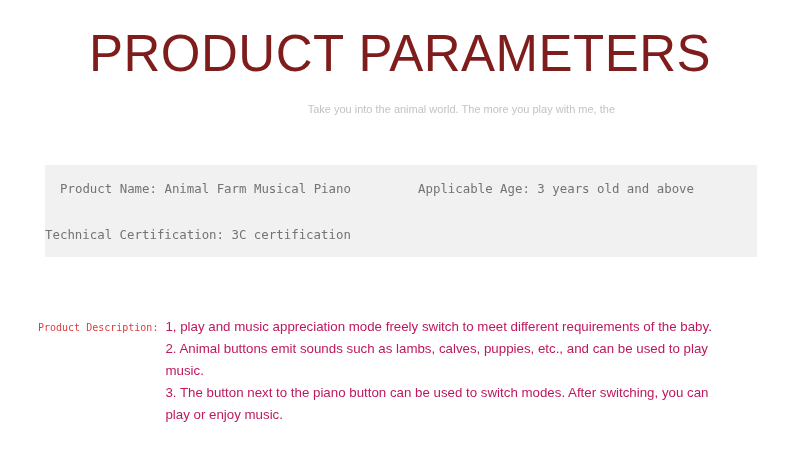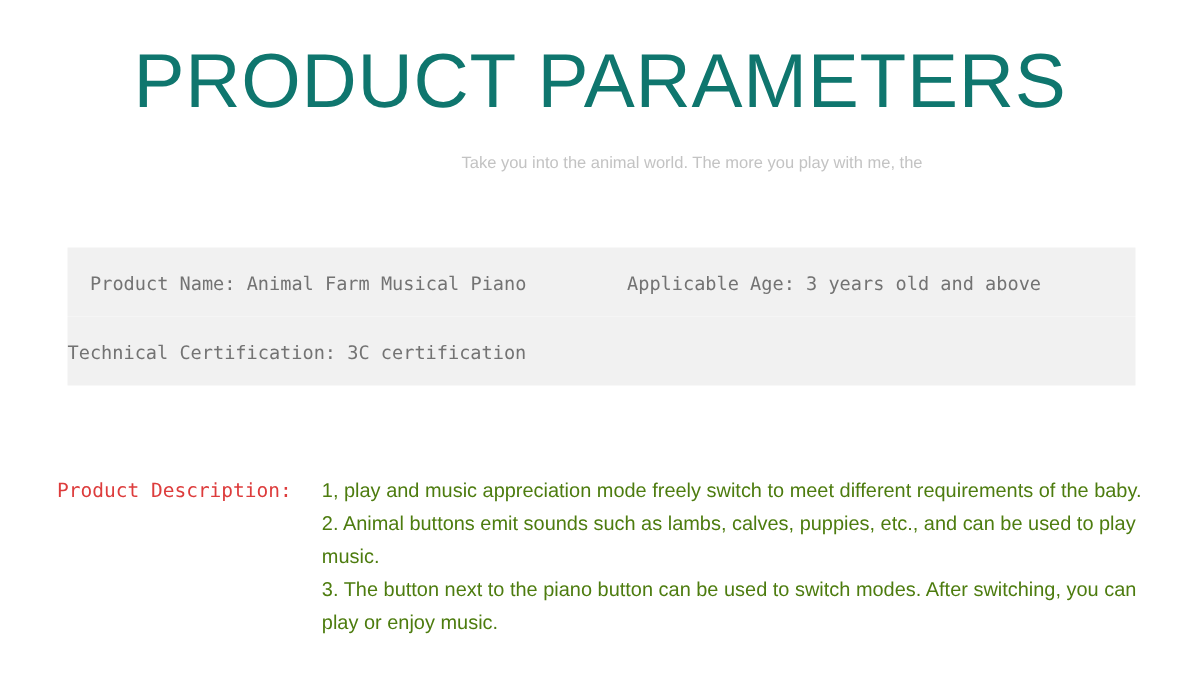--- a/index.html
+++ b/index.html
@@ -26,21 +26,21 @@
   .header {
     padding-top: 26px;
     text-align: center;
   }
   .page-title {
     font-family: "Liberation Sans", sans-serif;
     font-size: 51px;
     line-height: 56px;
     font-weight: 400;
     letter-spacing: 0.5px;
-    color: #0f766e;
+    color: #7f1d1d;
     margin: 0;
     white-space: nowrap;
   }
   .subtitle {
     margin: 14px auto 0 auto;
     width: 430px;
     font-family: "Liberation Sans", sans-serif;
     font-size: 11px;
     line-height: 26px;
     color: #c3c3c3;
@@ -90,32 +90,32 @@
   .description {
     position: absolute;
     left: 38px;
     top: 316px;
     width: 740px;
     display: flex;
     align-items: flex-start;
   }
   .description-label {
     font-family: "DejaVu Sans Mono", "Liberation Mono", monospace;
-    font-size: 13px;
+    font-size: 10px;
     color: #dd3c3c;
     white-space: nowrap;
     line-height: 22px;
     padding-top: 1px;
   }
   .description-body {
-    margin-left: 20px;
+    margin-left: 7px;
     font-family: "Liberation Sans", sans-serif;
     font-size: 13.3px;
     line-height: 22px;
-    color: #4d7c0f;
+    color: #be185d;
     width: 560px;
   }
   .description-body p {
     margin: 0;
   }
 </style>
 </head>
 <body>
 
 <div class="page">

